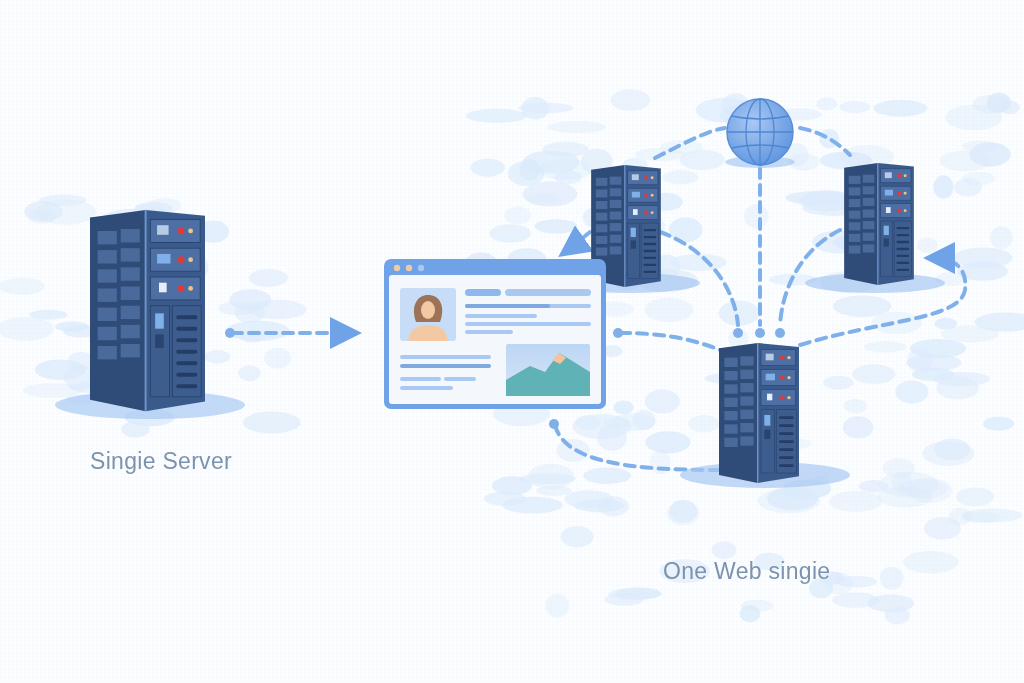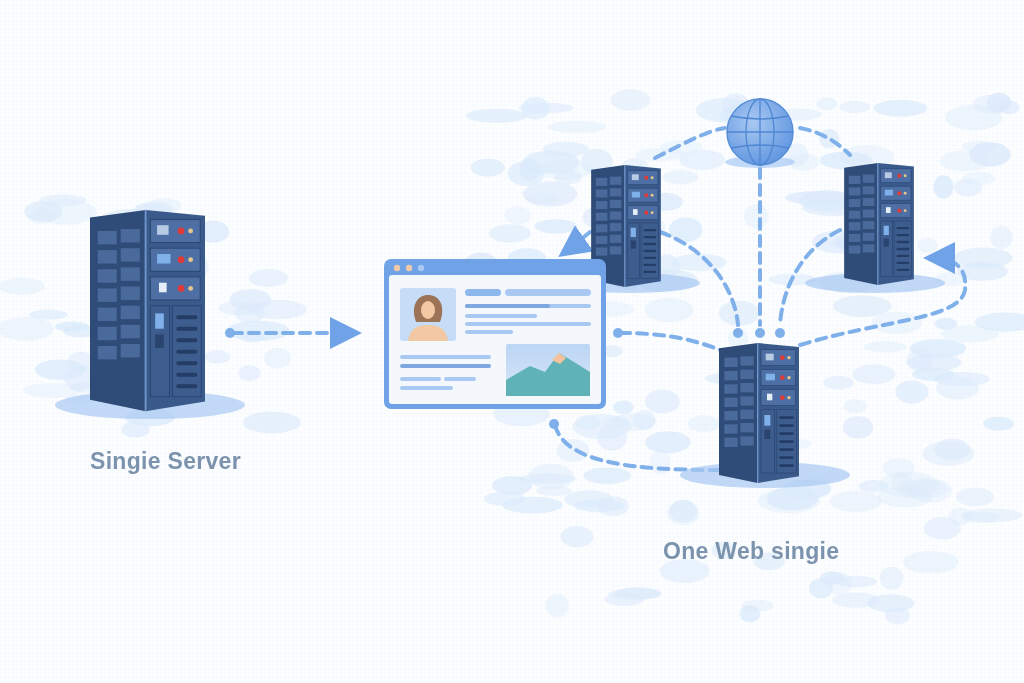--- a/index.html
+++ b/index.html
@@ -1,18 +1,18 @@
 <!DOCTYPE html>
 <html><head>
 <meta charset="utf-8">
 <style>
   html, body { margin:0; padding:0; }
   body { width:1024px; height:683px; overflow:hidden; background:#fbfdff; position:relative; font-family:"Liberation Sans", sans-serif; }
   #stage { position:absolute; left:0; top:0; width:1024px; height:683px; }
-  .label { position:absolute; color:#7c93ae; font-size:23px; letter-spacing:0.3px;font-weight:bold; }
+  .label { position:absolute; color:#7c93ae; font-size:23px; letter-spacing:0.3px; }
 </style>
 </head>
 <body>
 
 <svg id="stage" viewBox="0 0 1024 683">
   <defs>
     <pattern id="dots" width="4" height="4" patternUnits="userSpaceOnUse">
       <circle cx="1" cy="1" r="0.6" fill="#e3edf8"></circle>
     </pattern>
     <radialGradient id="globeGrad" cx="40%" cy="35%" r="70%">
@@ -378,13 +378,13 @@
 
     <g>
       <rect x="506" y="344" width="84" height="52" rx="2" fill="url(#skyGrad)"></rect>
       <path d="M506,380 L530,366 L545,372 L559,353 L574,362 L590,372 L590,396 L506,396 Z" fill="#5fb3b6"></path>
       <path d="M552,360 L559,353 L566,358 L560,364 Z" fill="#f2c39c"></path>
     </g>
   </g>
 </svg>
 
 <div class="label" style="left:90px; top:448px;">Singie Server</div>
-<div class="label" style="left:663px; top:538px;">One Web singie</div>
+<div class="label" style="left:663px; top:558px;">One Web singie</div>
 
 </body></html>

